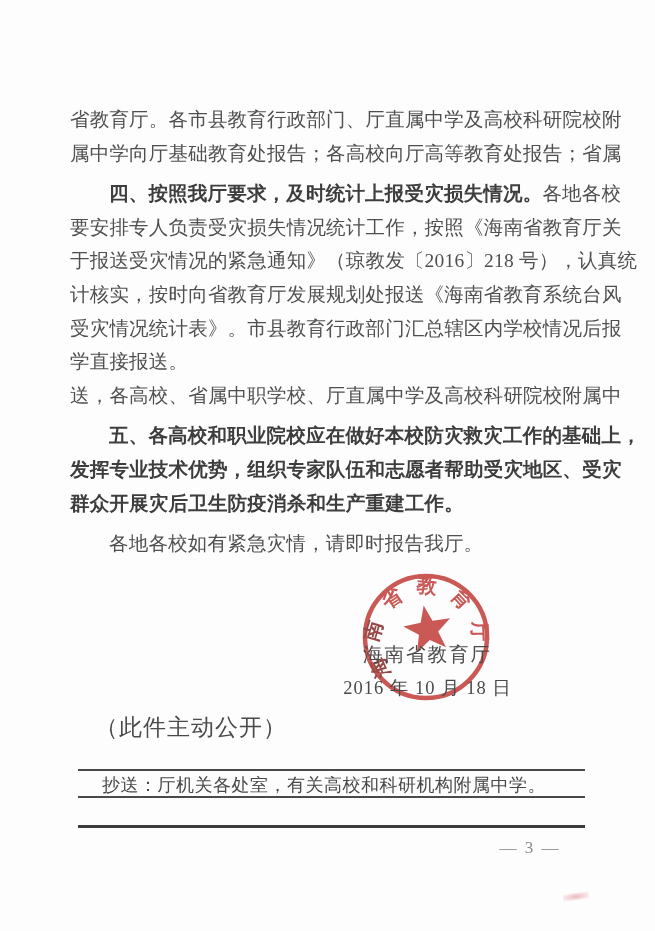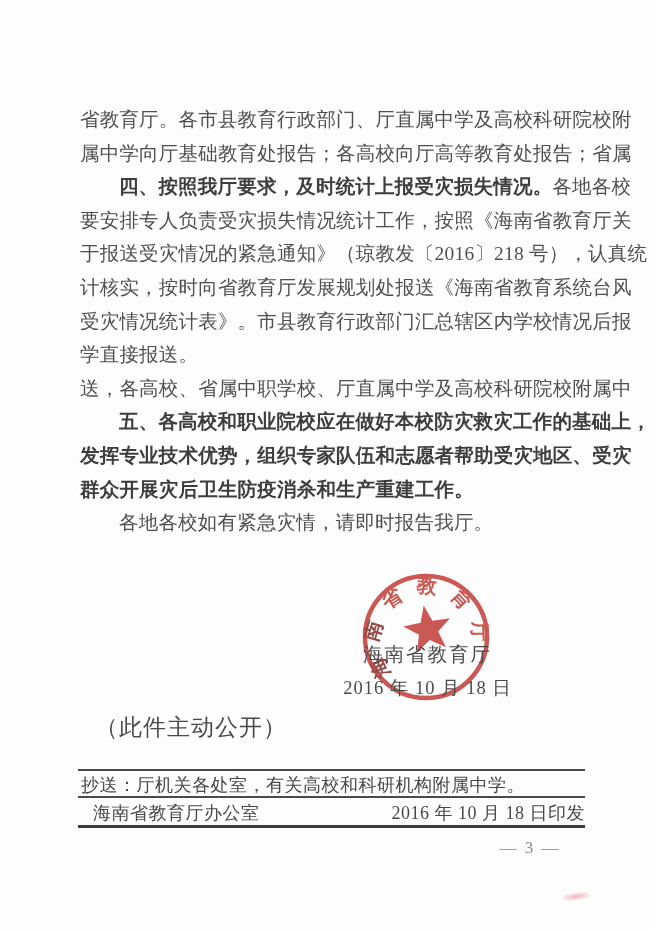--- a/index.html
+++ b/index.html
@@ -6,28 +6,28 @@
   .page{
     position:relative;
     width:655px;height:931px;
     background:#fdfdfd;
     overflow:hidden;
     font-family:"Liberation Serif","DejaVu Serif",serif;
     color:#4f4f4f;
   }
   
   .doc-body{
-    position:absolute;left:80px;top:103px;width:528px;font-family:Liberation Serif, serif;
+    position:absolute;left:70px;top:103px;width:528px;font-family:Liberation Serif, serif;
   }
   .bline{
     height:33.6px;line-height:33.6px;
     font-size:19.5px;letter-spacing:0.2px;
     white-space:nowrap;color:#4f4f4f;
   }
-  .bline.indent{padding-left:39px;}
+  .bline.indent{padding-left:39px;margin-top:7px;}
   .bline .bold{font-weight:700;color:#3d3d3d;}
   
   .signature{
     position:absolute;left:325px;top:643px;width:205px;
     text-align:center;
   }
   .sig-issuer{font-size:19.5px;line-height:24px;letter-spacing:2px;color:#4a4a4a;}
   .sig-date{font-size:18.5px;line-height:24px;margin-top:9px;letter-spacing:1px;color:#4a4a4a;}
   
   .stamp{
@@ -38,21 +38,21 @@
   .disclosure{
     position:absolute;left:95px;top:716px;
     font-size:23px;line-height:24px;letter-spacing:1px;color:#4a4a4a;
   }
   
   .rule{position:absolute;left:78px;width:507px;background:#4a4a4a;}
   .rule1{top:769px;height:2px;}
   .rule2{top:796px;height:1.5px;}
   .rule3{top:825px;height:2.5px;background:#3c3c3c;}
   .cc-line{
-    position:absolute;left:81px;top:774px;height:22px;line-height:22px;
+    position:absolute;left:102px;top:774px;height:22px;line-height:22px;
     font-size:18px;letter-spacing:0.5px;color:#484848;white-space:nowrap;
   }
   .office-row{
     position:absolute;left:93px;top:801px;width:492px;height:24px;line-height:24px;
     display:flex;justify-content:space-between;
     font-size:18px;letter-spacing:0.5px;color:#484848;
   }
   .page-num{
     position:absolute;left:490px;top:838px;width:80px;height:20px;line-height:20px;
     text-align:center;font-size:17px;color:#8a8a8a;letter-spacing:2px;
@@ -101,20 +101,16 @@
     <div class="sig-date">2016 年 10 月 18 日</div>
   </div>
 
   <div class="disclosure">（此件主动公开）</div>
 
   <div class="rule rule1"></div>
   <div class="rule rule2"></div>
   <div class="rule rule3"></div>
 
   <div class="cc-line">抄送：厅机关各处室，有关高校和科研机构附属中学。</div>
-  <div class="office-row">
-    <span>海南省教育厅办公室</span>
-    <span>2016 年 10 月 18 日印发</span>
-  </div>
   <div class="page-num">— 3 —</div>
 
   <div class="smudge"></div>
 </div>
 
 </body></html>

